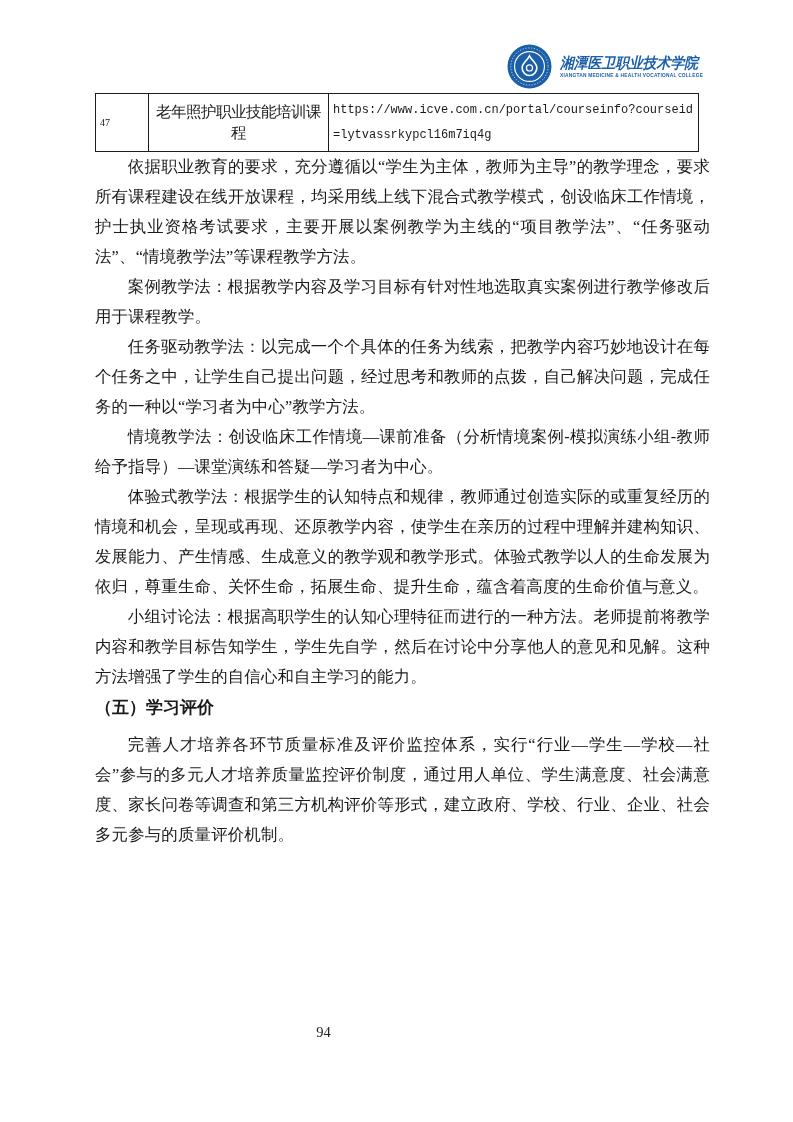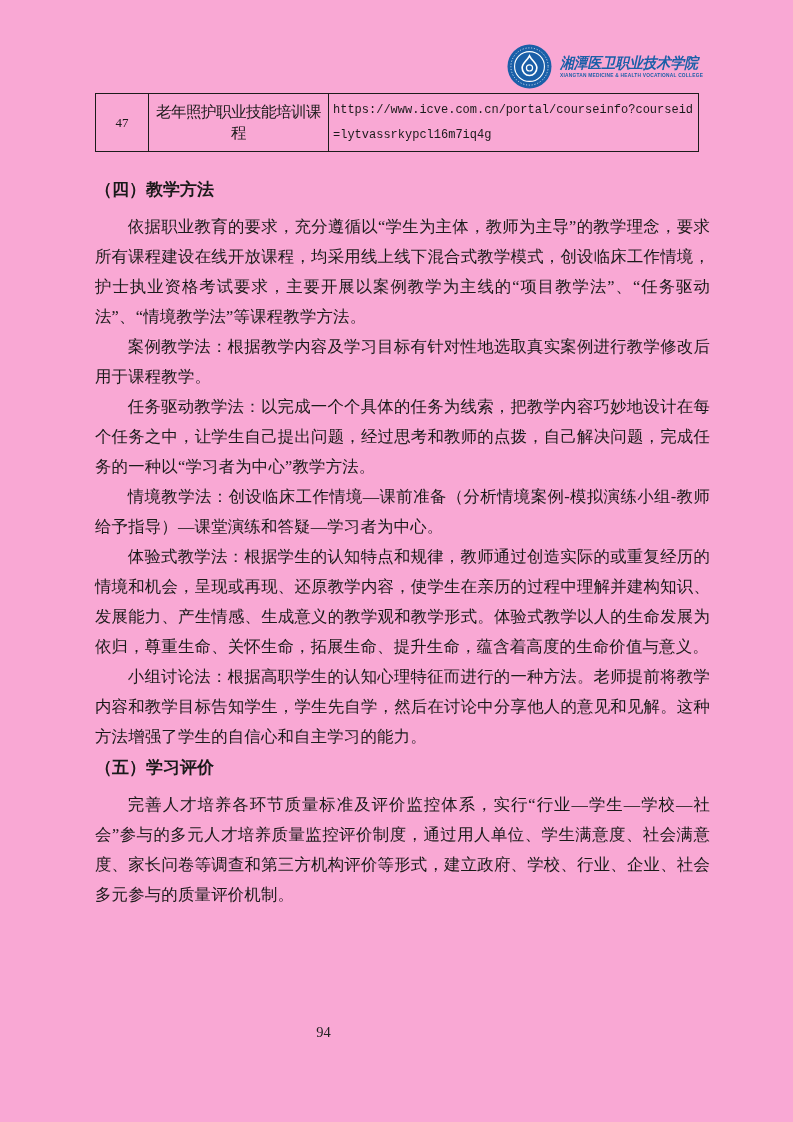--- a/index.html
+++ b/index.html
@@ -1,20 +1,20 @@
 <!DOCTYPE html>
 <html><head>
 <meta charset="utf-8">
 <style>
   html,body { margin:0; padding:0; background:#888; }
   .page {
     position:relative;
     width:793px; height:1122px;
     margin:0 auto;
-    background:#f9a8d4;
+    background:#ffffff;
     font-family:"Liberation Serif","DejaVu Serif",serif;
     color:#1a1a1a;
     overflow:hidden;
   }
   .content {
     position:absolute; left:95px; top:0; width:615px;
   }
   
   .logo-row {
     height:93px;
@@ -40,21 +40,21 @@
   
   table.course-table {
     border-collapse:collapse; table-layout:fixed;
     width:603px; height:59px;
   }
   table.course-table td {
     border:1.6px solid #1c1c1c;
     padding:2px 4px; vertical-align:middle;
     box-sizing:border-box;
   }
-  td.col-no   { width:53px;  text-align:center; font-size:13px; }
+  td.col-no   { width:53px;  font-size:10px; }
   td.col-name { width:180px; text-align:center; font-size:15.5px; letter-spacing:-0.5px;margin-left:20px; }
   td.col-url  {
     width:370px;
     font-family:"Liberation Mono","DejaVu Sans Mono",monospace;
     font-size:12px; line-height:25px; padding-left:6px;margin-left:10px;
   }
   .url-line { display:block; white-space:nowrap; }
   
   .section-heading {
     font-family:"Liberation Sans","DejaVu Sans",sans-serif;
@@ -104,21 +104,20 @@
           <td class="col-no">47</td>
           <td class="col-name">老年照护职业技能培训课程</td>
           <td class="col-url">
             <span class="url-line">https://www.icve.com.cn/portal/courseinfo?courseid</span>
             <span class="url-line">=lytvassrkypcl16m7iq4g</span>
           </td>
         </tr>
       </tbody>
     </table>
 
-    <h3 class="section-heading h-first">（四）教学方法</h3>
     <p class="para">依据职业教育的要求，充分遵循以“学生为主体，教师为主导”的教学理念，要求所有课程建设在线开放课程，均采用线上线下混合式教学模式，创设临床工作情境，护士执业资格考试要求，主要开展以案例教学为主线的“项目教学法”、“任务驱动法”、“情境教学法”等课程教学方法。</p>
     <p class="para">案例教学法：根据教学内容及学习目标有针对性地选取真实案例进行教学修改后用于课程教学。</p>
     <p class="para">任务驱动教学法：以完成一个个具体的任务为线索，把教学内容巧妙地设计在每个任务之中，让学生自己提出问题，经过思考和教师的点拨，自己解决问题，完成任务的一种以“学习者为中心”教学方法。</p>
     <p class="para">情境教学法：创设临床工作情境—课前准备（分析情境案例-模拟演练小组-教师给予指导）—课堂演练和答疑—学习者为中心。</p>
     <p class="para">体验式教学法：根据学生的认知特点和规律，教师通过创造实际的或重复经历的情境和机会，呈现或再现、还原教学内容，使学生在亲历的过程中理解并建构知识、发展能力、产生情感、生成意义的教学观和教学形式。体验式教学以人的生命发展为依归，尊重生命、关怀生命，拓展生命、提升生命，蕴含着高度的生命价值与意义。</p>
     <p class="para">小组讨论法：根据高职学生的认知心理特征而进行的一种方法。老师提前将教学内容和教学目标告知学生，学生先自学，然后在讨论中分享他人的意见和见解。这种方法增强了学生的自信心和自主学习的能力。</p>
 
     <h3 class="section-heading h-second">（五）学习评价</h3>
     <p class="para">完善人才培养各环节质量标准及评价监控体系，实行“行业—学生—学校—社会”参与的多元人才培养质量监控评价制度，通过用人单位、学生满意度、社会满意度、家长问卷等调查和第三方机构评价等形式，建立政府、学校、行业、企业、社会多元参与的质量评价机制。</p>
 

